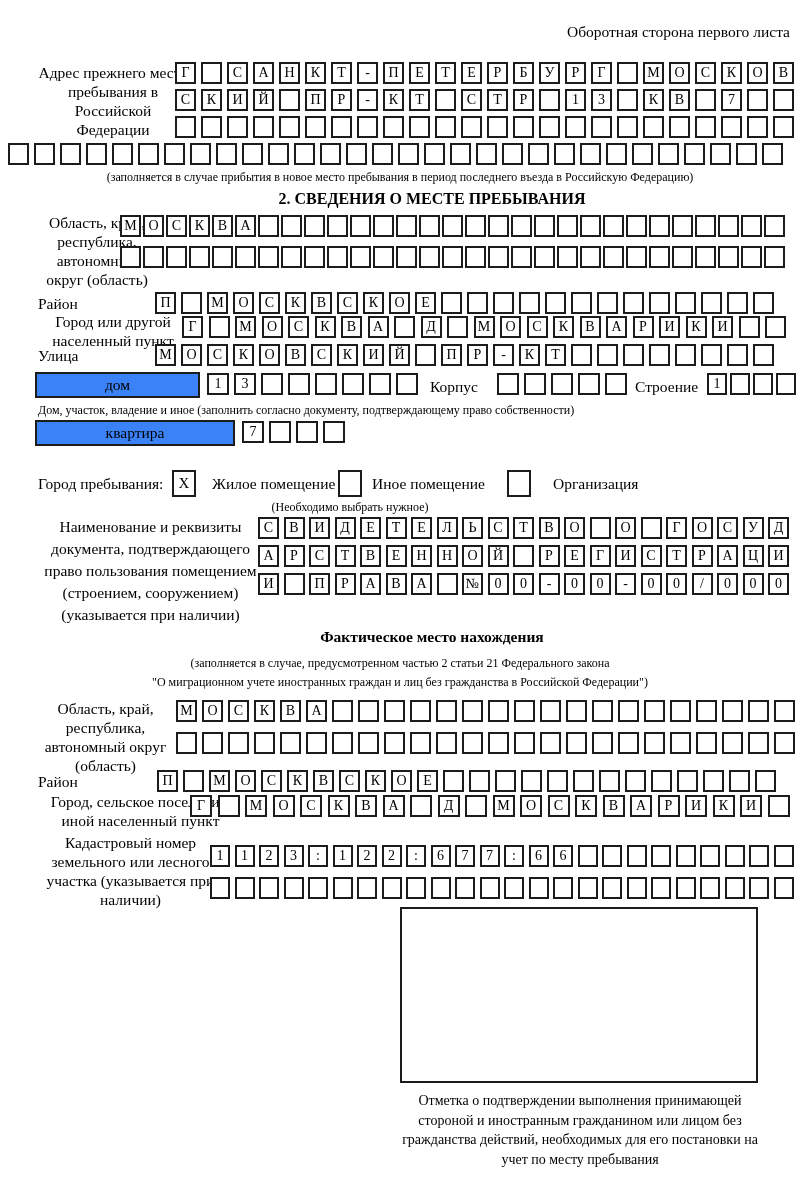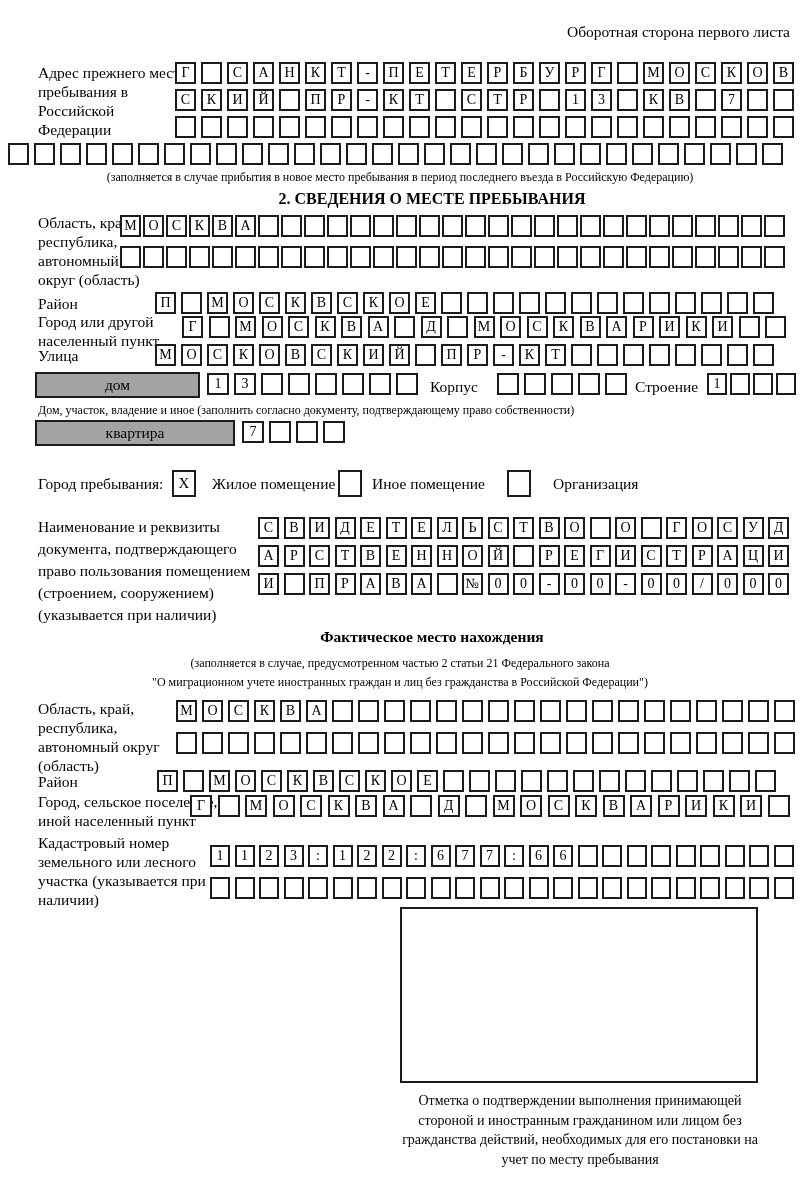--- a/index.html
+++ b/index.html
@@ -1,26 +1,26 @@
 <!DOCTYPE html>
 <html><head>
 <meta charset="utf-8">
 <style>
   html,body{margin:0;padding:0;background:#fff;}
   .page{position:relative;width:800px;height:1180px;background:#fff;
         font-family:"Liberation Serif","DejaVu Serif",serif;color:#000;overflow:hidden;}
-  .lbl{position:absolute;font-size:15.5px;line-height:19px;}
+  .lbl{position:absolute;font-size:15.5px;line-height:19px;text-align:center;}
   .note{position:absolute;font-size:12px;line-height:17px;}
   .center{left:0;width:800px;text-align:center;}
   .title{position:absolute;font-weight:bold;font-size:16px;padding-left:32px;}
   .boxrow{position:absolute;display:flex;gap:var(--g,5px);}
   .cell{width:var(--bw,21px);height:var(--bh,22px);border:2px solid #1c1c1c;background:#fff;
         display:flex;align-items:center;justify-content:center;
         font-size:14px;line-height:14px;box-sizing:border-box;flex:none;}
-  .wbox{position:absolute;border:2px solid #1c1c1c;background:#a3a3a3;box-sizing:border-box;
+  .wbox{position:absolute;border:2px solid #1c1c1c;background:#3b82f6;box-sizing:border-box;
         display:flex;align-items:center;justify-content:center;font-size:15.5px;}
   .cb{position:absolute;width:24px;height:27px;border:2px solid #1c1c1c;background:#fff;box-sizing:border-box;
       display:flex;align-items:center;justify-content:center;font-size:15px;}
   .bigbox{position:absolute;border:2px solid #1c1c1c;background:#fff;box-sizing:border-box;}
 </style>
 </head>
 <body>
 
 <div class="page">
 
@@ -324,20 +324,21 @@
       <span class="cell"></span>
     </div>
 
   <div class="lbl" style="left:38px;top:474px;">Город пребывания:</div>
   <div class="cb" style="left:172px;top:470px;">X</div>
   <div class="lbl" style="left:212px;top:474px;">Жилое помещение</div>
   <div class="cb" style="left:338px;top:470px;"></div>
   <div class="lbl" style="left:372px;top:474px;">Иное помещение</div>
   <div class="cb" style="left:507px;top:470px;"></div>
   <div class="lbl" style="left:553px;top:474px;">Организация</div>
+  <div class="note" style="left:150px;top:499px;width:400px;text-align:center;">(Необходимо выбрать нужное)</div>
 
   <div class="lbl" style="left:38px;top:516px;width:225px;line-height:22px;">Наименование и реквизиты документа, подтверждающего право пользования помещением (строением, сооружением) (указывается при наличии)</div>
   <div class="boxrow" style="left:258px;top:517px;--bw:21px;--g:4.5px;">
       <span class="cell">С</span>
       <span class="cell">В</span>
       <span class="cell">И</span>
       <span class="cell">Д</span>
       <span class="cell">Е</span>
       <span class="cell">Т</span>
       <span class="cell">Е</span>

